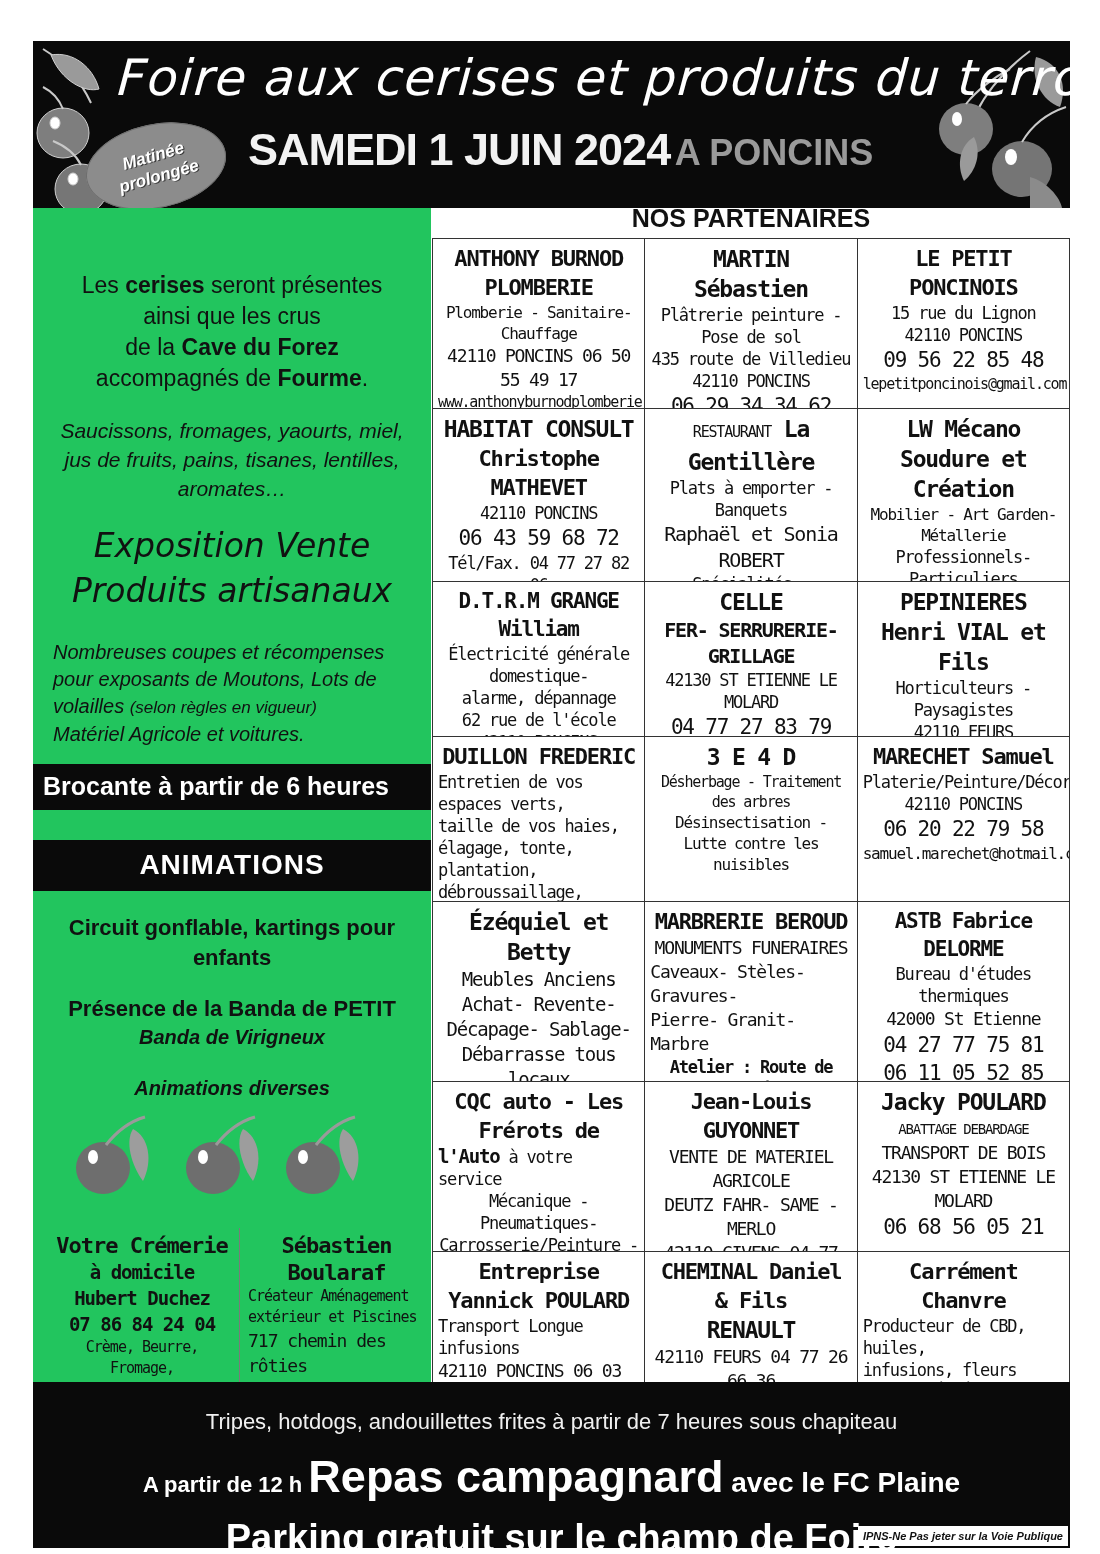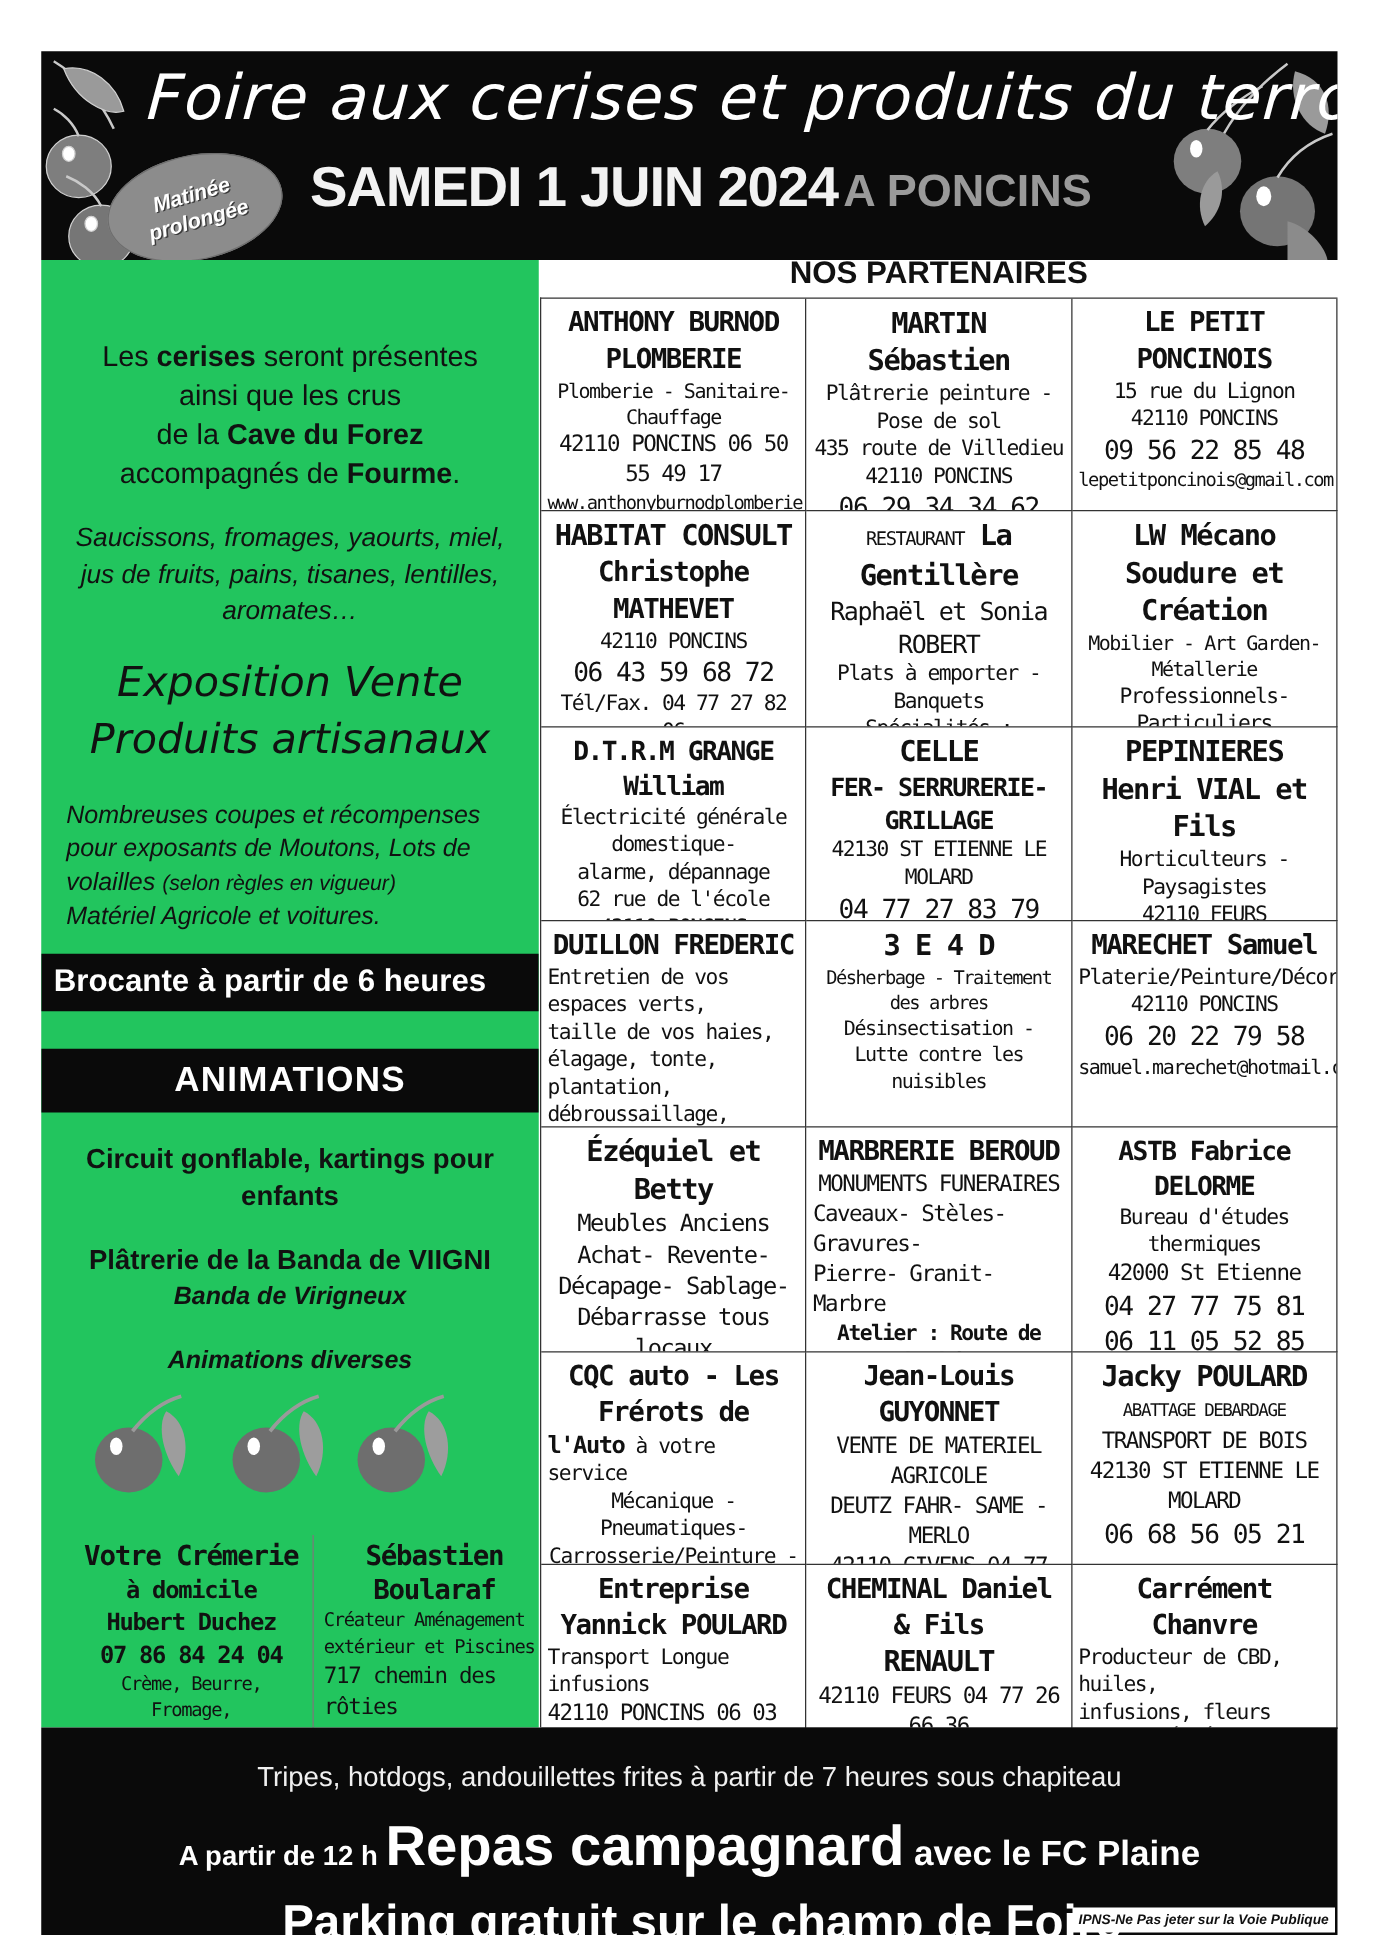--- a/index.html
+++ b/index.html
@@ -47,21 +47,21 @@
   .gap{height:14px;}
 
   .anim1{margin-top:22px;text-align:center;font-size:22px;line-height:30px;font-weight:bold;color:#111;}
   .anim2{margin-top:22px;text-align:center;font-size:22px;line-height:28px;font-weight:bold;color:#111;}
   .anim2 .it{font-style:italic;font-size:20px;}
   .anim3{margin-top:26px;text-align:center;font-size:20px;font-style:italic;font-weight:bold;color:#111;}
 
   .cherryrow{position:absolute;left:40px;top:905px;width:320px;height:100px;}
 
   
-  .minicards{position:absolute;left:0px;top:1020px;width:388px;height:154px;display:flex;padding-left:23px;}
+  .minicards{position:absolute;left:12px;top:1020px;width:388px;height:154px;display:flex;}
   .mc{width:50%;padding:4px 8px 0 8px;box-sizing:border-box;text-align:center;
      font-family:"DejaVu Sans Mono",monospace;color:#111;}
   .mc.b{border-left:1px solid #7a7a7a;}
   .mc .n1{font-size:22px;font-weight:bold;line-height:27px;letter-spacing:-1px;}
   .mc .n2{font-size:19px;font-weight:bold;line-height:26px;letter-spacing:-1px;}
   .mc .n3{font-size:18px;line-height:25px;letter-spacing:-1px;}
   .mc .n4{font-size:15px;line-height:21px;letter-spacing:-1px;}
 
   
   .partners-title{position:absolute;left:432px;top:204px;width:638px;text-align:center;
@@ -162,21 +162,21 @@
       </div>
     </div>
 
     <div class="blackbar bb1">Brocante à partir de 6 heures</div>
     <div class="gap"></div>
     <div class="blackbar bb2">ANIMATIONS</div>
 
     <div class="pad">
       <div class="anim1">Circuit gonflable, kartings pour enfants</div>
       <div class="anim2">
-        <span>Plâtrerie de la Banda de VIIGNI</span><br>
+        <span>Présence de la Banda de PETIT</span><br>
         <span class="it">Banda de Virigneux</span>
       </div>
       <div class="anim3">Animations diverses</div>
     </div>
 
     <svg class="cherryrow" viewBox="0 0 320 100">
       <g>
         <g transform="translate(0,0)">
           <ellipse cx="30" cy="55" rx="27" ry="26" fill="#6e6e6e"></ellipse>
           <ellipse cx="20" cy="44" rx="5" ry="7" fill="#ffffff"></ellipse>
@@ -243,22 +243,22 @@
       </div>
       <div class="cell">
         <div class="t" style="font-size: 23px; line-height: 30px;">HABITAT CONSULT</div>
         <div class="t" style="font-size: 22px; line-height: 29px;">Christophe MATHEVET</div>
         <div class="l" style="font-size: 17px; line-height: 22px;">42110 PONCINS</div>
         <div class="l" style="font-size: 21px; line-height: 28px;">06 43 59 68 72</div>
         <div class="l" style="font-size: 17px; line-height: 22px;">Tél/Fax. 04 77 27 82 06</div>
       </div>
       <div class="cell">
         <div class="t" style="font-size: 23px; line-height: 30px;"><span style="font-size: 15px; font-weight: normal;">RESTAURANT</span><span style="font-size: 23px; font-weight: bold;"> La Gentillère</span></div>
+        <div class="l" style="font-size: 17px; line-height: 22px;">Plats à emporter - Banquets</div>
         <div class="l" style="font-size: 20px; line-height: 26px;">Raphaël et Sonia ROBERT</div>
-        <div class="l" style="font-size: 17px; line-height: 22px;">Plats à emporter - Banquets</div>
         <div class="l" style="font-size: 17px; line-height: 22px;">Spécialités : Grenouilles -</div>
       </div>
       <div class="cell">
         <div class="t" style="font-size: 23px; line-height: 30px;">LW Mécano</div>
         <div class="t" style="font-size: 23px; line-height: 30px;">Soudure et Création</div>
         <div class="l" style="font-size: 16px; line-height: 21px;">Mobilier - Art Garden- Métallerie</div>
         <div class="l" style="font-size: 17px; line-height: 22px;">Professionnels-Particuliers</div>
       </div>
       <div class="cell">
         <div class="t" style="font-size: 21px; line-height: 28px;">D.T.R.M GRANGE William</div>

